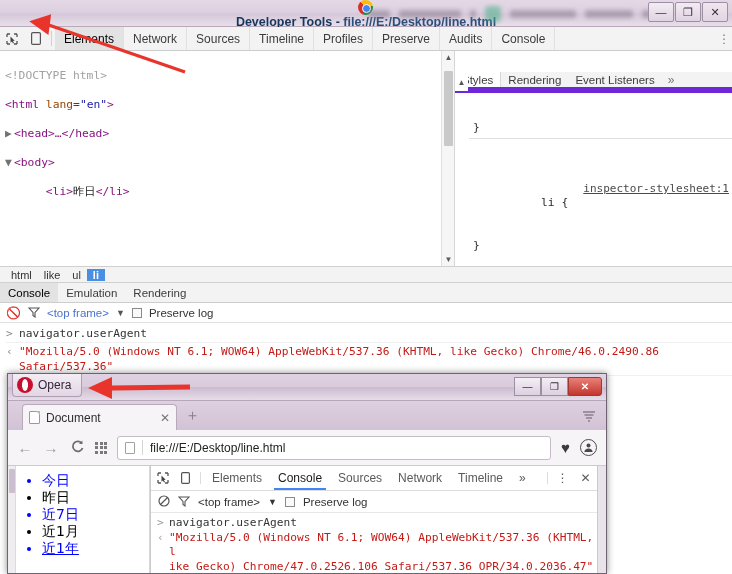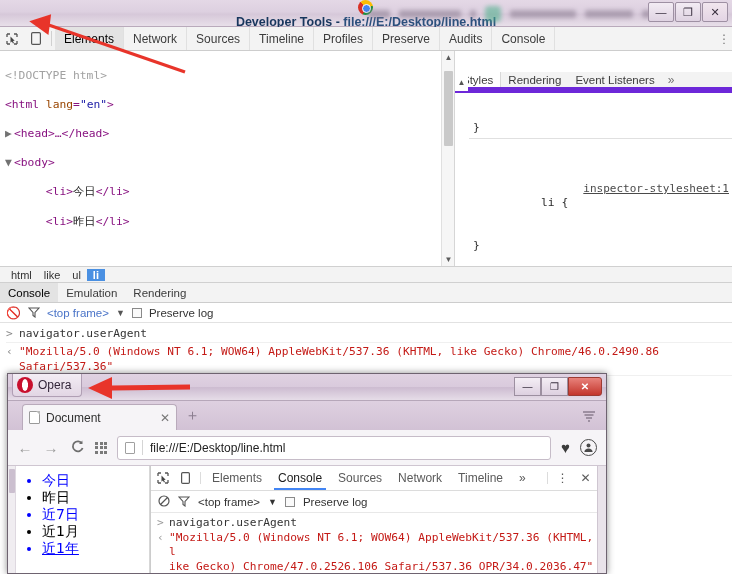--- a/index.html
+++ b/index.html
@@ -333,21 +333,20 @@
   </div>
 
   <div class="dt-body">
 
     <div class="dom-pane">
       <div class="dom-code">
 <div class="dom-row"><span class="doctype">&lt;!DOCTYPE html&gt;</span></div>
 <div class="dom-row"><span class="tg">&lt;</span><span class="tg">html</span> <span class="at">lang</span><span class="tg">=</span><span class="av">"en"</span><span class="tg">&gt;</span></div>
 <div class="dom-row"><span class="arrow">▶</span><span class="tg">&lt;head&gt;…&lt;/head&gt;</span></div>
 <div class="dom-row"><span class="arrow">▼</span><span class="tg">&lt;body&gt;</span></div>
-<div class="dom-row">      <span class="tg">&lt;li&gt;</span><span class="txt">今日</span><span class="tg">&lt;/li&gt;</span></div>
 <div class="dom-row">      <span class="tg">&lt;li&gt;</span><span class="txt">昨日</span><span class="tg">&lt;/li&gt;</span></div>
 
 
 
 
 
 
 
 
       </div>

